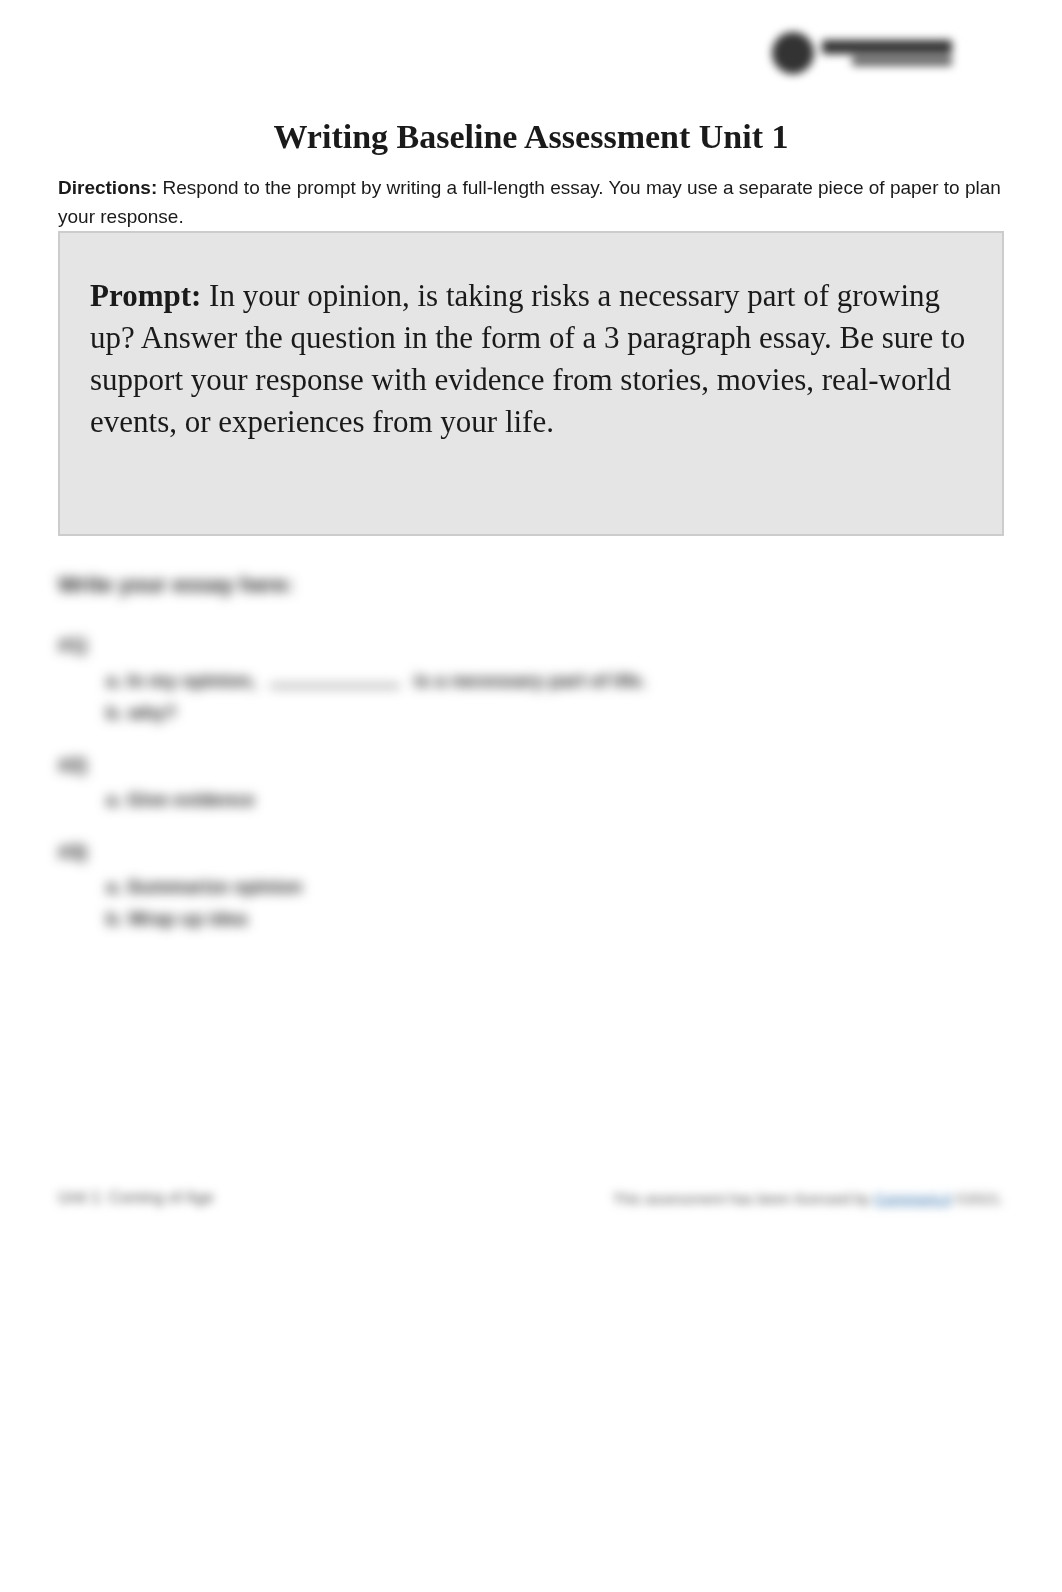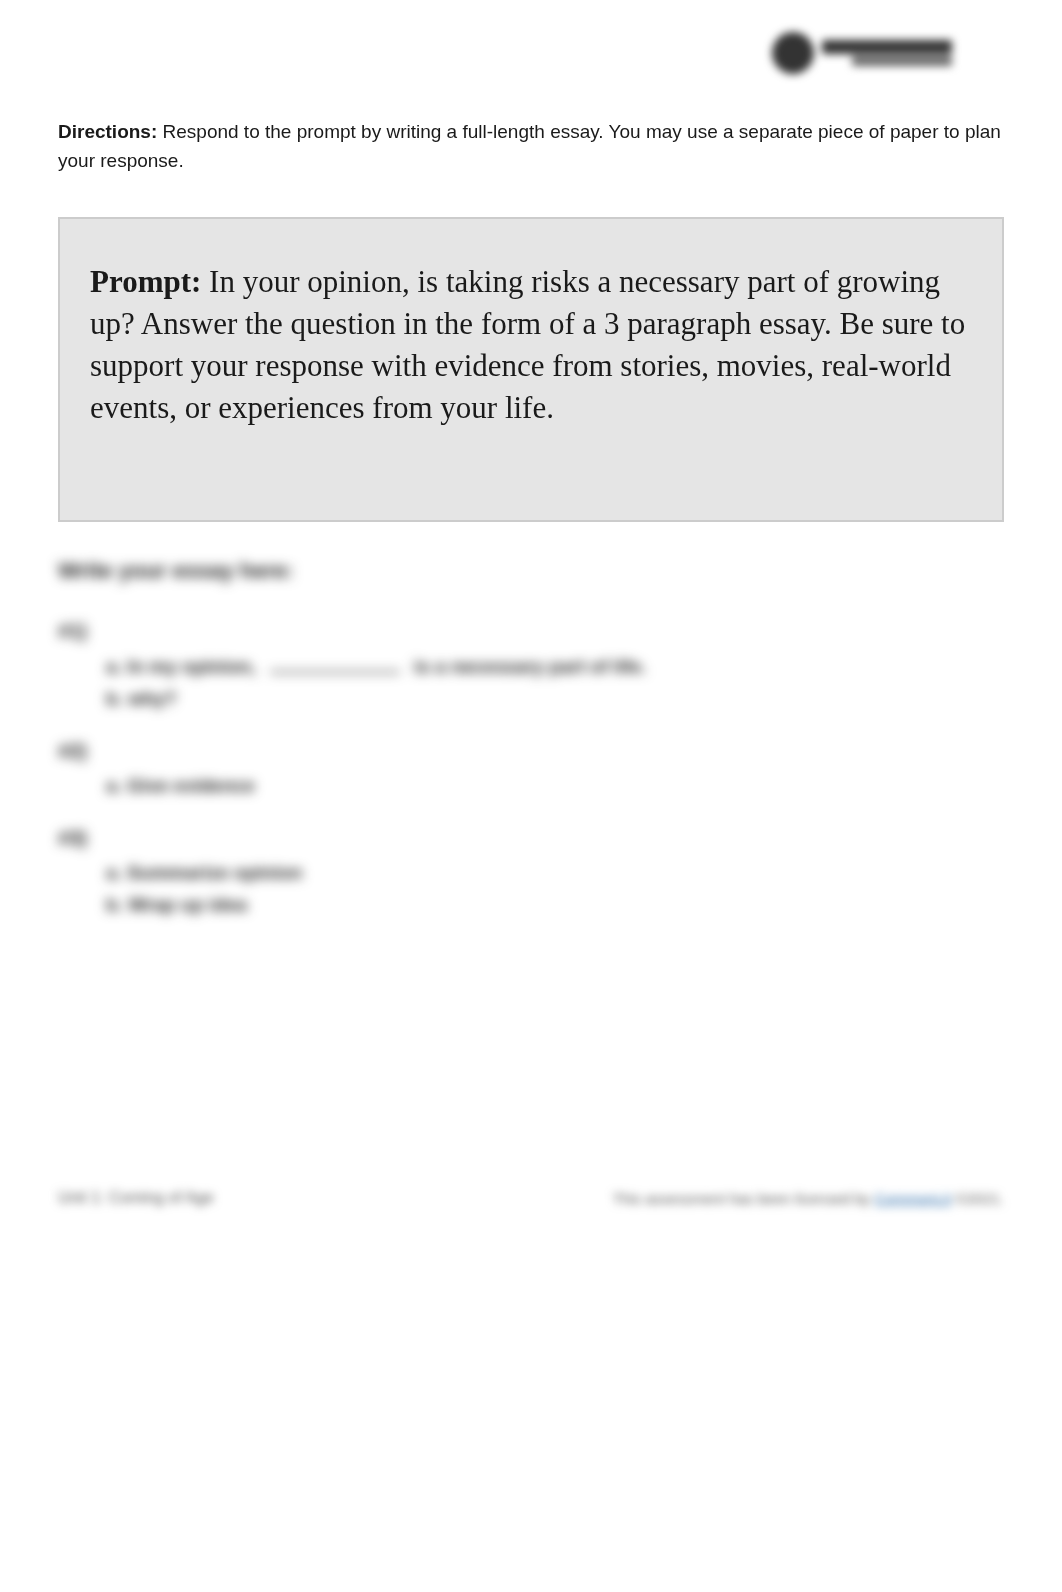--- a/index.html
+++ b/index.html
@@ -58,21 +58,20 @@
       font-size: 34px;
       font-weight: bold;
       color: #1a1a1a;
       margin-bottom: 18px;
       font-family: Georgia, serif;
     }
     .directions {
       font-size: 19px;
       color: #1a1a1a;
       line-height: 1.5;
-      margin-bottom: 42px;
       font-family: Arial, Helvetica, sans-serif;
     }
     .directions-label {
       font-weight: bold;
     }
     .prompt-box {
       background: #e5e5e5;
       border: 2px solid #ccc;
       padding: 42px 30px 92px 30px;
       margin-bottom: 36px;
@@ -155,20 +154,21 @@
 
 <div class="header-logo">
   <div class="logo-circle"></div>
   <div class="logo-text">
     <div class="logo-line1"></div>
     <div class="logo-line2"></div>
   </div>
 </div>
 
 <div class="content">
+  <h1 class="title">Writing Baseline Assessment Unit 1</h1>
 
   <p class="directions">
     <span class="directions-label">Directions:</span><span> Respond to the prompt by writing a full-length essay. You may use a separate piece of paper to plan your response.</span>
   </p>
 
   <div class="prompt-box">
     <p class="prompt-text">
       <span class="prompt-label">Prompt:</span><span> In your opinion, is taking risks a necessary part of growing up? Answer the question in the form of a 3 paragraph essay. Be sure to support your response with evidence from stories, movies, real-world events, or experiences from your life.</span>
     </p>
   </div>

